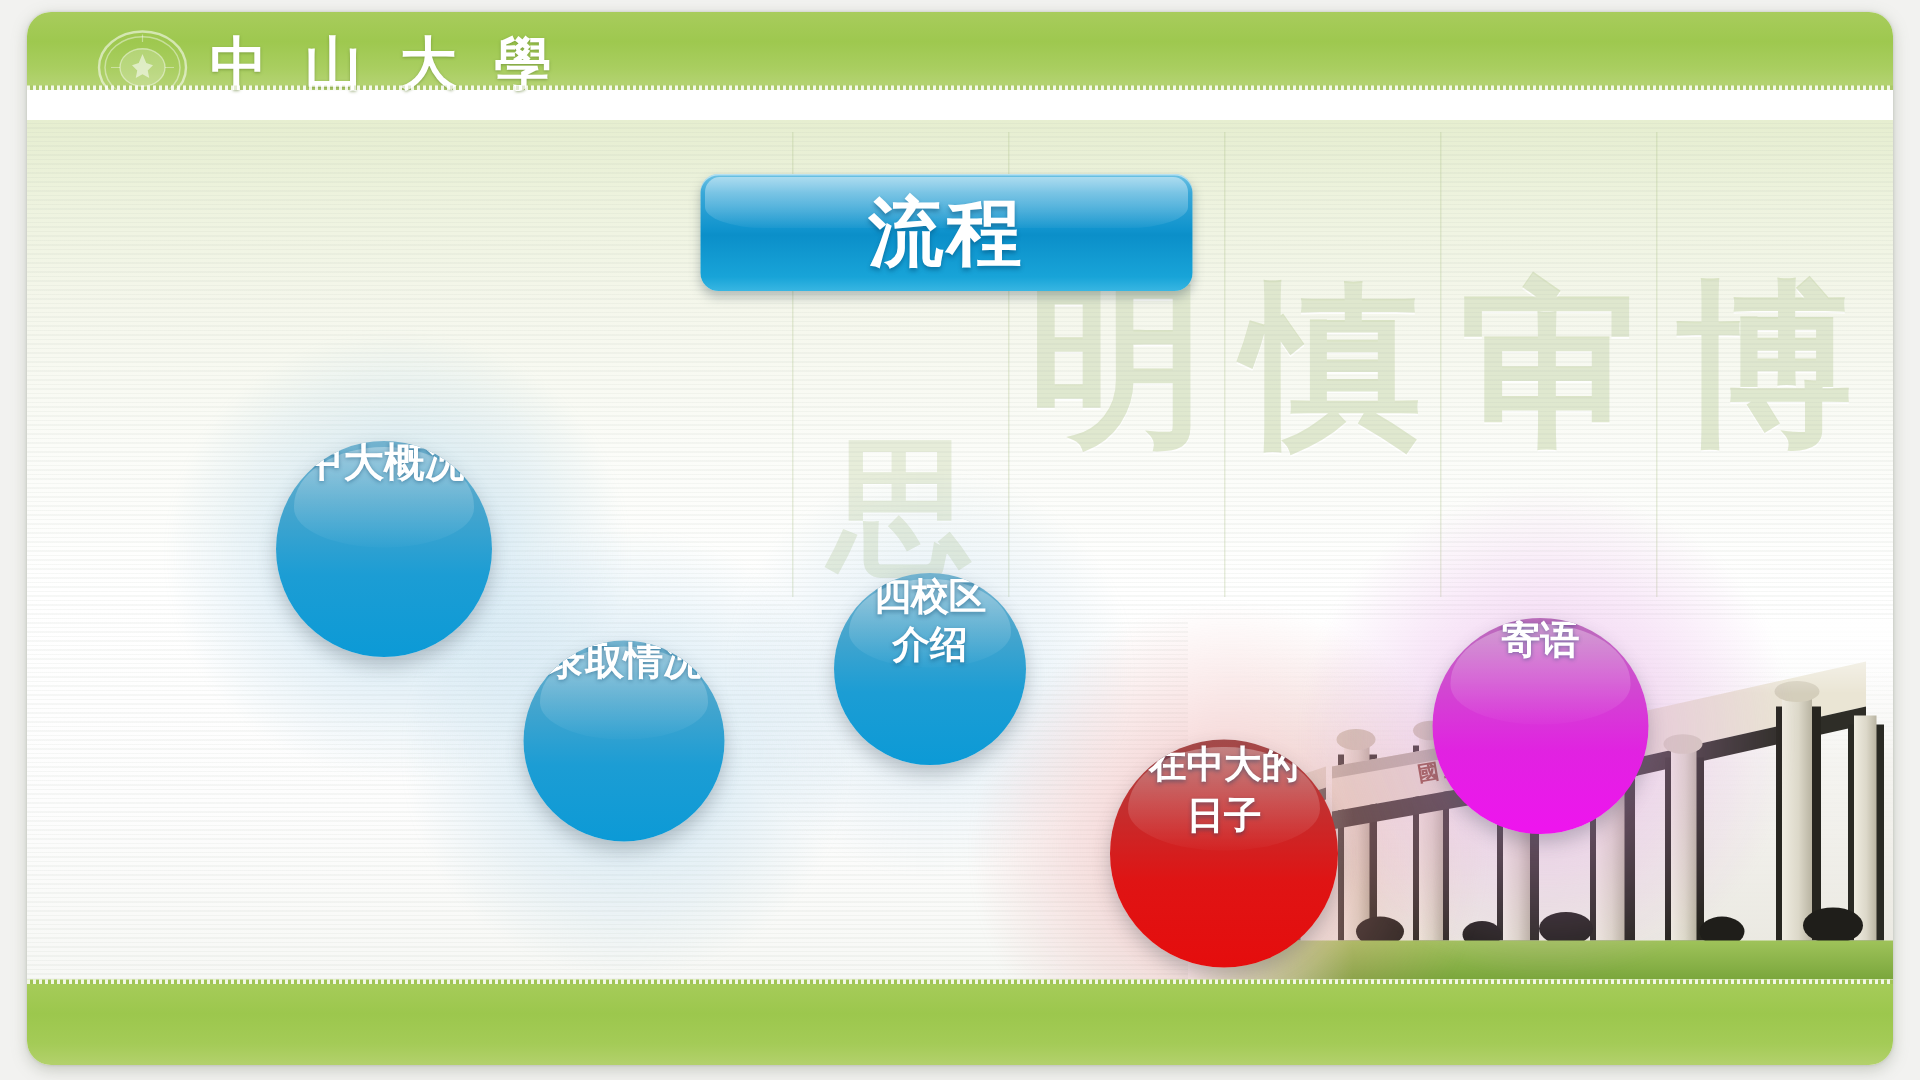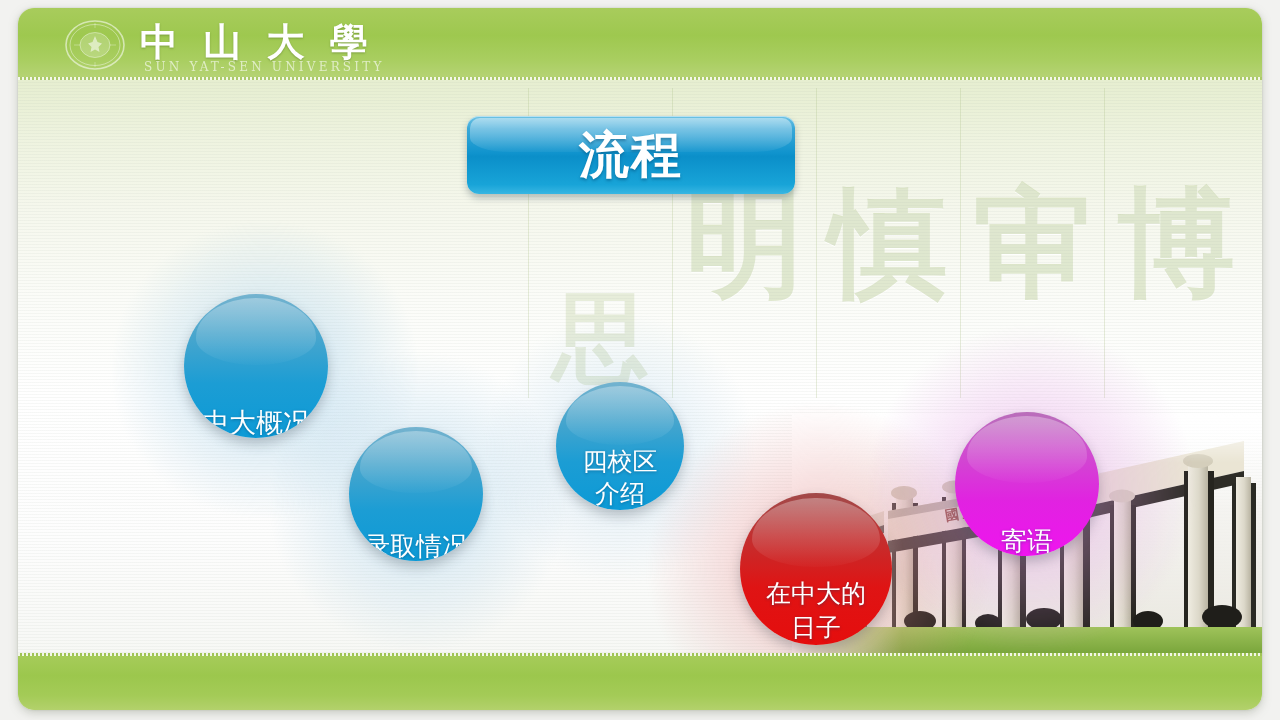--- a/index.html
+++ b/index.html
@@ -35,21 +35,21 @@
     box-shadow: 0 3px 10px rgba(120,130,110,0.35),
                 0 0 2px rgba(150,160,140,0.4);
     overflow: hidden;
   }
 
   
   .header {
     position: absolute;
     left: 0; top: 0;
     width: 1244px;
-    height: 72px;
+    height: 52px;
     background: linear-gradient(180deg,#a8cc5c 0%, #9ec84f 38%, #a9ce60 72%, #b7d477 100%);
     border-radius: 14px 14px 0 0;
   }
   .header-dotline {
     position: absolute;
     left: 0; bottom: 0;
     width: 100%;
     height: 3px;
     background-image: repeating-linear-gradient(90deg,
         rgba(255,255,255,0.85) 0px, rgba(255,255,255,0.85) 2px,
@@ -187,26 +187,26 @@
     font-weight: 700;
     letter-spacing: 2px;
     text-shadow: 0 2px 3px rgba(0,70,110,0.45);
   }
 
   
   .node {
     position: absolute;
     border-radius: 50%;
     display: flex;
-    align-items: flex-end;
+    align-items: flex-start;
     justify-content: center;
     text-align: center;
     color: #ffffff;
     font-family: "DejaVu Serif", "Liberation Serif", serif;
-    font-weight: 400;
+    font-weight: 700;
     box-shadow: 0 6px 12px rgba(70,80,90,0.30);
     overflow: hidden;
   }
   .node .label {
     position: relative;
     z-index: 3;
     white-space: pre-line;
     text-shadow: 0 1px 3px rgba(0,60,100,0.45);
   }
   .node .gloss {

